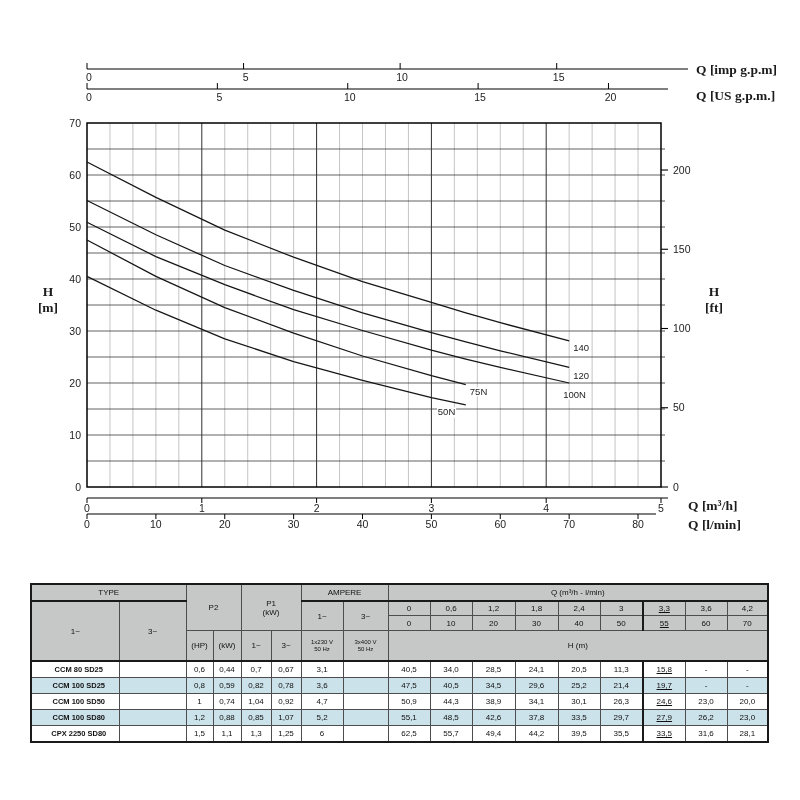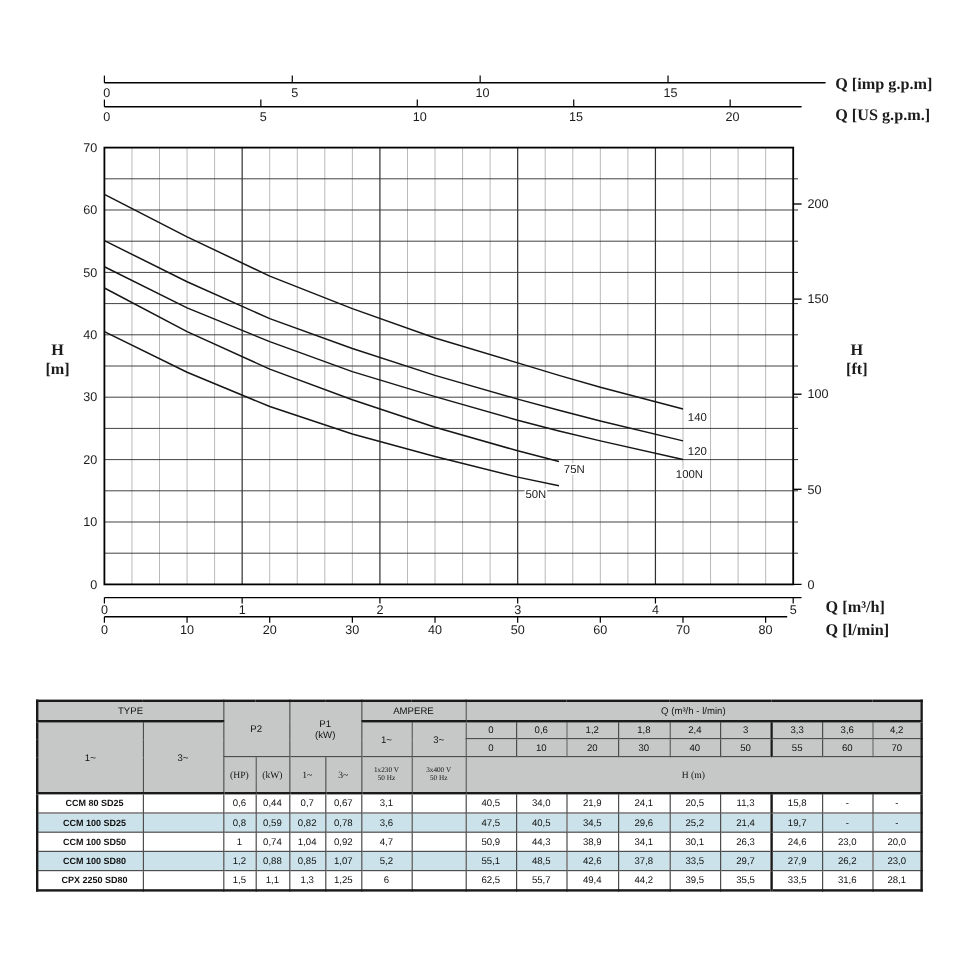--- a/index.html
+++ b/index.html
@@ -9,29 +9,29 @@
   
   #spec-table{position:absolute;left:30px;top:583px;width:738px;border-collapse:collapse;
       table-layout:fixed;color:#111;border:2px solid #1a1a1a;}
   #spec-table th,#spec-table td{border:1px solid #4d4d4d;padding:0;text-align:center;
       vertical-align:middle;white-space:nowrap;overflow:hidden;font-weight:normal;}
   #spec-table thead th{background:#c5c8c7;}
   .r1{height:15px;font-size:8px;}
   .bold{font-weight:bold;}
   .r2{height:13px;font-size:8px;}
   .r3{height:14px;font-size:8px;}
-  .r4{height:29px;font-size:8px;font-family:Liberation Serif, serif;}
+  .r4{height:29px;font-size:8px;}
   .volt{font-size:6px;line-height:7px;}
   .p1head{font-size:8px;line-height:9px;}
   #spec-table tbody td{height:15px;font-size:8px;background:#fff;}
   tr.hl td{background:#cbe2ea !important;}
   .tname{text-align:center;padding-left:7px !important;font-weight:bold !important;
          font-size:7.5px !important;}
   .bb2{border-bottom:2px solid #1a1a1a !important;}
-  .bl2{border-left:2px solid #1a1a1a !important;}
+  .bl2{border-left:2px solid #1a1a1a !important;text-decoration:underline;}
 </style>
 </head>
 <body>
 
 <div class="page">
   <svg id="chart" width="800" height="578" viewBox="0 0 800 578" xmlns="http://www.w3.org/2000/svg">
       <g>
         <line x1="109.96000000000001" y1="123" x2="109.96000000000001" y2="487" stroke="#9d9d9d" stroke-width="0.6"></line>
         <line x1="132.92000000000002" y1="123" x2="132.92000000000002" y2="487" stroke="#9d9d9d" stroke-width="0.6"></line>
         <line x1="155.88" y1="123" x2="155.88" y2="487" stroke="#9d9d9d" stroke-width="0.6"></line>
@@ -257,21 +257,21 @@
           <td class="tname">CCM 80 SD25</td>
           <td></td>
           <td>0,6</td>
           <td>0,44</td>
           <td>0,7</td>
           <td>0,67</td>
           <td>3,1</td>
           <td></td>
           <td>40,5</td>
           <td>34,0</td>
-          <td>21,9</td>
+          <td>28,5</td>
           <td>24,1</td>
           <td>20,5</td>
           <td>11,3</td>
           <td class="bl2">15,8</td>
           <td>-</td>
           <td>-</td>
         </tr>
         <tr class="hl">
           <td class="tname">CCM 100 SD25</td>
           <td></td>

